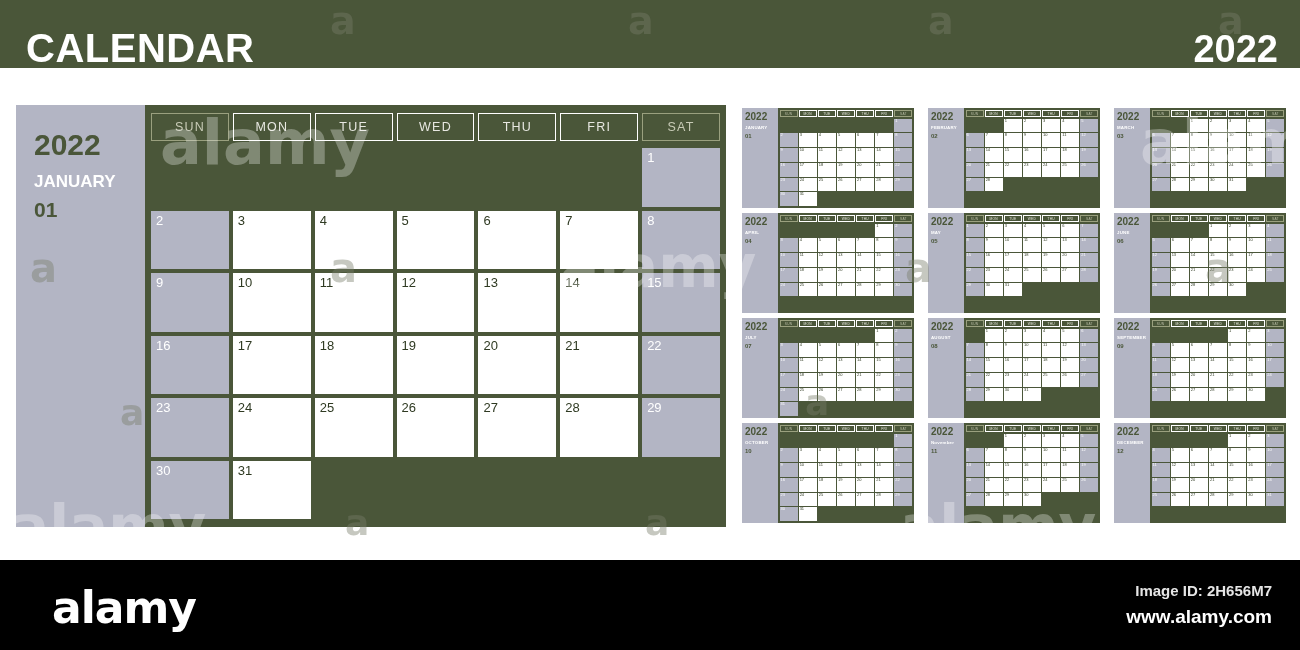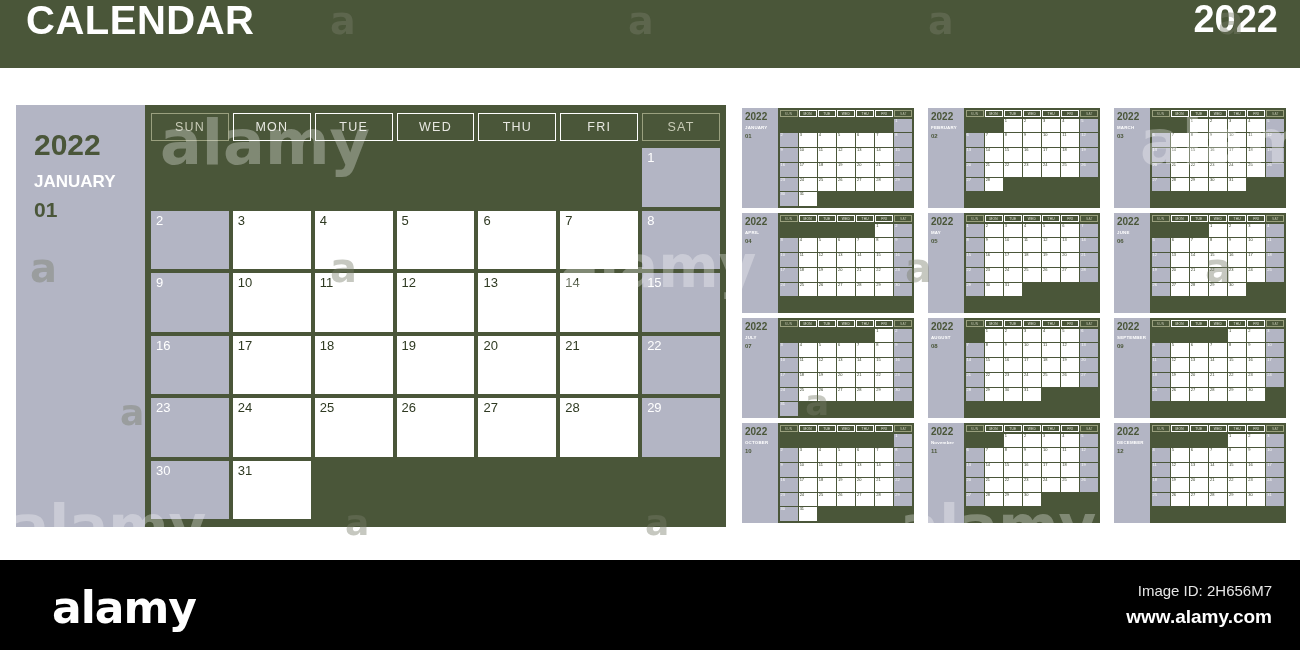--- a/index.html
+++ b/index.html
@@ -8,21 +8,21 @@
     background: #ffffff;
     font-family: "Liberation Sans", sans-serif;
     overflow: hidden;
   }
   #stage { position: relative; width: 1300px; height: 650px; background:#fff; }
 
   
   .banner {
     position: absolute; left:0; top:0; width:1300px; height:68px;
     background: var(--green);
-    display:flex; align-items:flex-start; justify-content:space-between;
+    display:flex; align-items:flex-end; justify-content:space-between;
     padding: 0 22px 0 26px;
   }
   .banner-title {
     color:#fff; font-size:40px; font-weight:bold; letter-spacing:0.5px; line-height:1;
   }
   .banner-year {
     color:#fff; font-size:38px; font-weight:bold; line-height:1;
   }
 
   
@@ -121,21 +121,21 @@
   
   .footer {
     position:absolute; left:0; top:560px; width:1300px; height:90px; background:#000;
   }
   .footer-logo {
     position:absolute; left:52px; top:22px;
     color:#fff; font-size:44px; font-weight:bold; letter-spacing:-1px;
     font-family:"DejaVu Sans", sans-serif;
   }
   .footer-id {
-    position:absolute; right:28px; top:22px; color:#e6e6e6; font-size:15px;
+    position:absolute; right:28px; top:22px; color:#e6e6e6; font-size:15px;font-weight:bold;
   }
   .footer-url {
     position:absolute; right:28px; top:46px; color:#ffffff; font-size:19px; font-weight:bold;
   }
 </style>
 </head>
 <body>
 
 <div id="stage">
 

